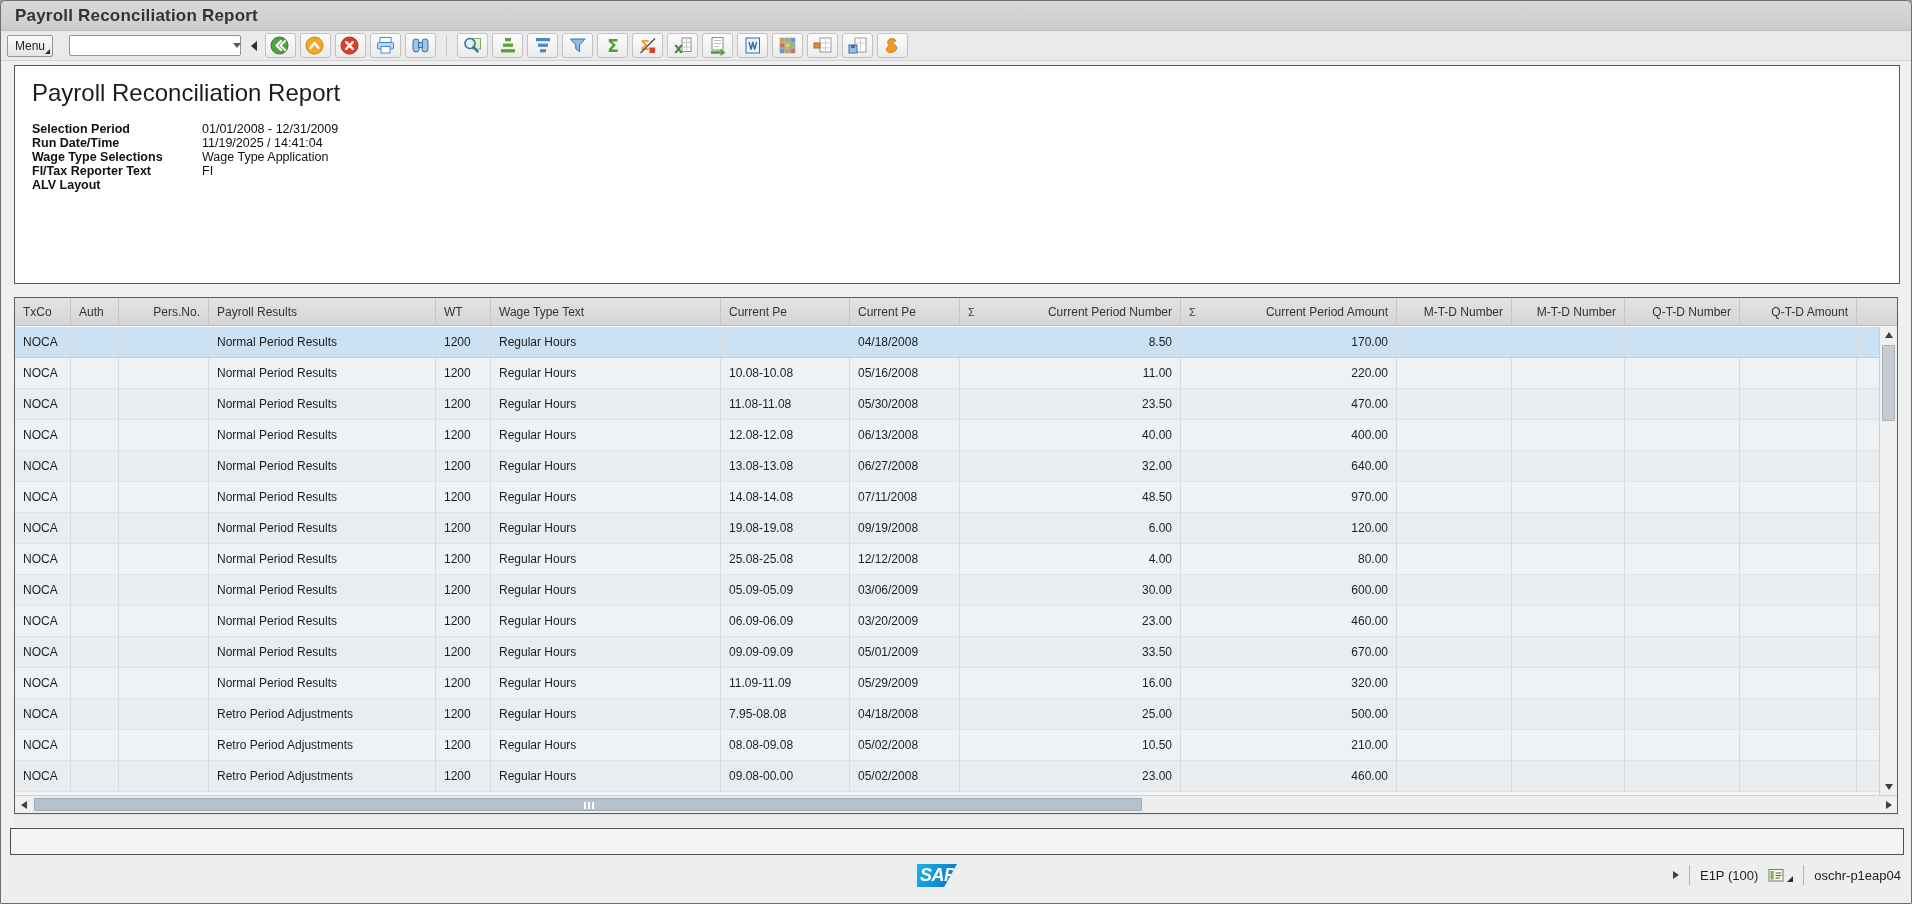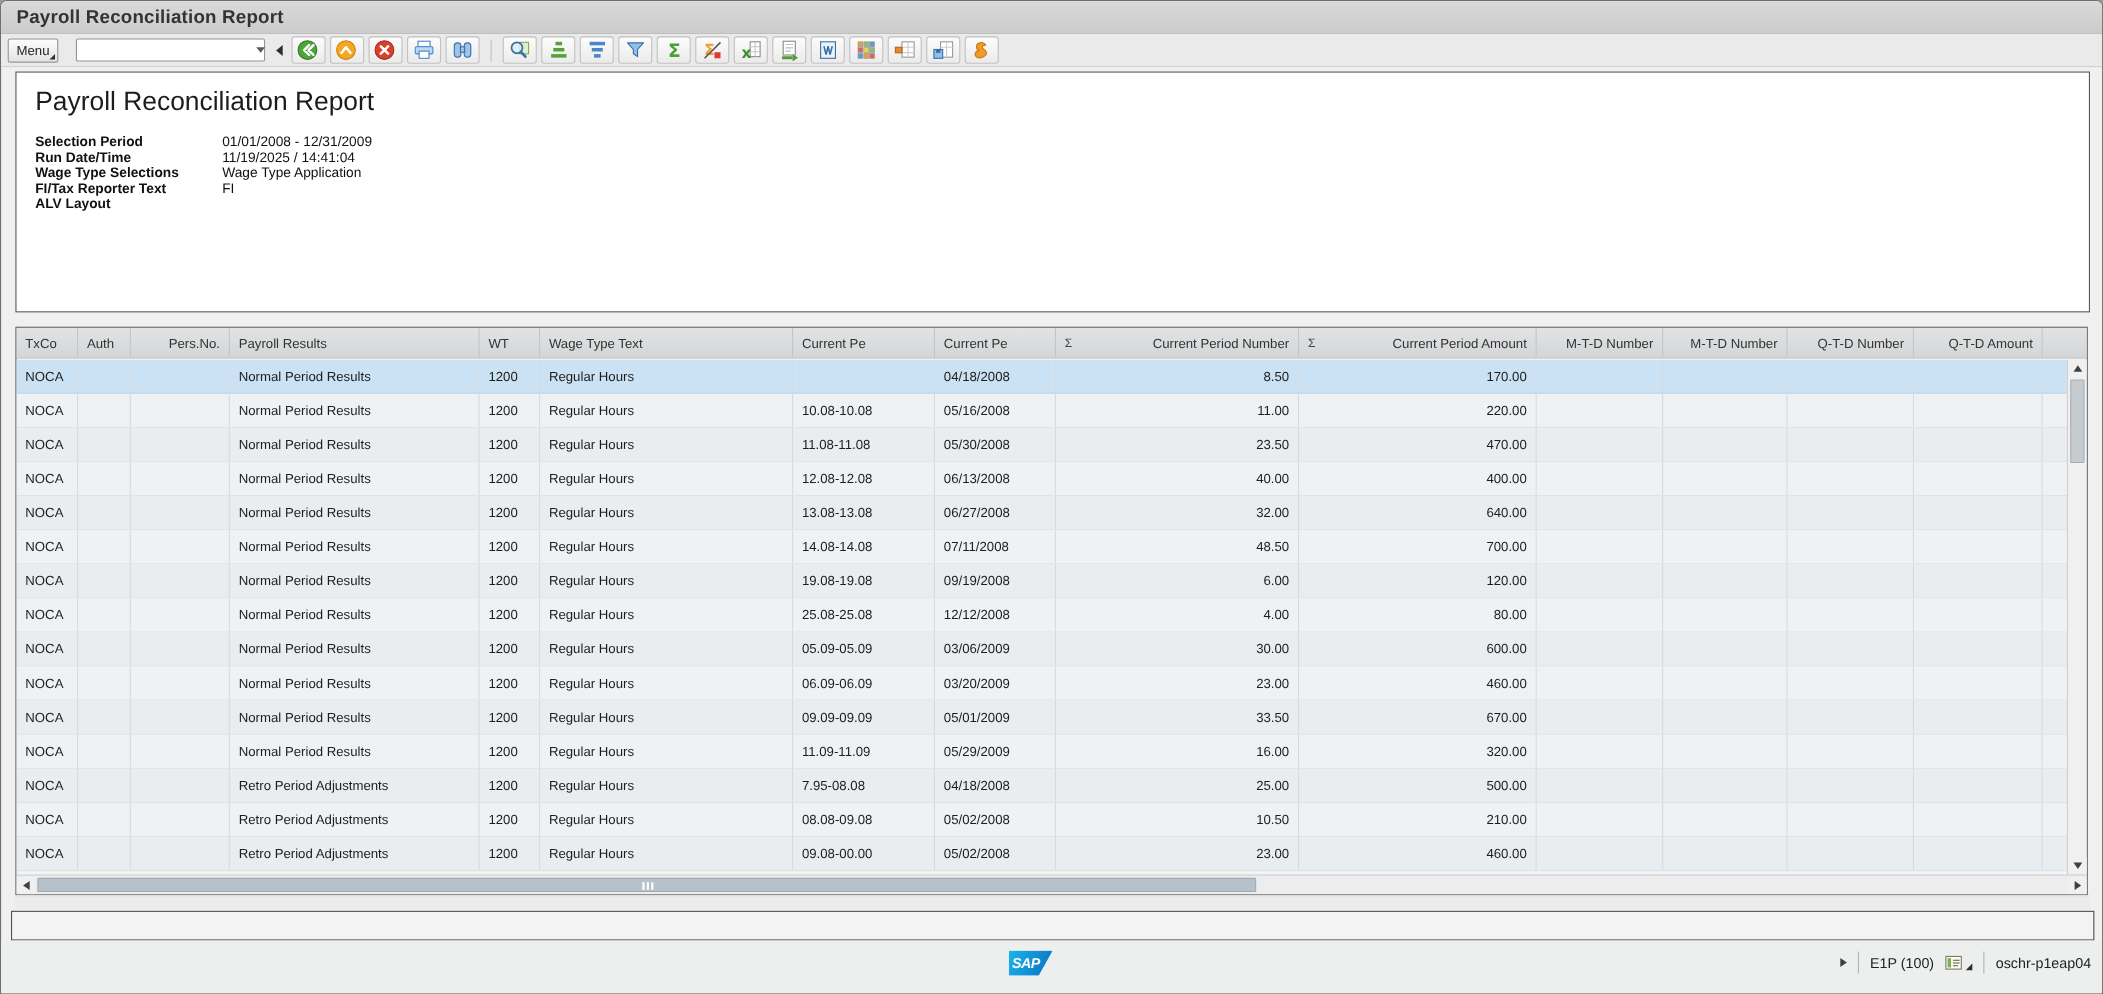--- a/index.html
+++ b/index.html
@@ -94,21 +94,21 @@
   .hthumb{ position:absolute; left:19px; top:2px; width:1108px; height:13px; background:#b6c1cc; border:1px solid #9dabb9; border-radius:1px; cursor:grab;}
   .hgrip{ position:absolute; left:50%; top:3px; width:2px; height:7px; background:#fff; box-shadow:4px 0 0 #fff,-4px 0 0 #fff;}
   
   .status-box{ position:absolute; left:9px; top:827px; width:1894px; height:27px; background:#f3f3f3; border:1px solid #4e4e4e; display:flex; align-items:center; padding-left:8px; font-size:12px; color:#222;}
   
   .bottombar{ position:absolute; left:0; top:854px; width:100%; height:49px; background:#edefef; }
   .sap-logo{
     position:absolute; left:916px; top:9px; width:40px; height:23px;
     background:linear-gradient(115deg,#19b5ea 0%,#0a6fc2 100%);
     clip-path:polygon(0 0,100% 0,68% 100%,0 100%);
-    color:#fff; font-weight:bold; font-style:italic; font-size:13px;
+    color:#fff; font-weight:bold; font-style:italic; font-size:18px;
     display:flex; align-items:center; padding-left:3px; letter-spacing:-.5px;
   }
   .sys-right{ position:absolute; right:10px; top:0; height:40px; display:flex; align-items:center; gap:10px; font-size:13px; color:#222;}
   .vsep{ width:1px; height:20px; background:#b3b3b3; }
   .sys-icon-wrap{ display:flex; align-items:flex-end; gap:1px; cursor:pointer;}
   .sys-icon-corner{ width:0;height:0;border-left:6px solid transparent;border-bottom:6px solid #2e2e2e; margin-bottom:1px;}
 </style>
 </head>
 <body>
 
@@ -436,21 +436,21 @@
         <div class="row">
           <div class="cell " style="width: 56px;">NOCA</div>
           <div class="cell " style="width: 48px;"></div>
           <div class="cell right" style="width: 90px;"></div>
           <div class="cell " style="width: 227px;">Normal Period Results</div>
           <div class="cell " style="width: 55px;">1200</div>
           <div class="cell " style="width: 230px;">Regular Hours</div>
           <div class="cell " style="width: 129px;">14.08-14.08</div>
           <div class="cell " style="width: 110px;">07/11/2008</div>
           <div class="cell right" style="width: 221px;">48.50</div>
-          <div class="cell right" style="width: 216px;">700.00</div>
+          <div class="cell right" style="width: 216px;">970.00</div>
           <div class="cell right" style="width: 115px;"></div>
           <div class="cell right" style="width: 113px;"></div>
           <div class="cell right" style="width: 115px;"></div>
           <div class="cell right" style="width: 117px;"></div>
           <div class="cell filler"></div>
         </div>
         <div class="row">
           <div class="cell " style="width: 56px;">NOCA</div>
           <div class="cell " style="width: 48px;"></div>
           <div class="cell right" style="width: 90px;"></div>

